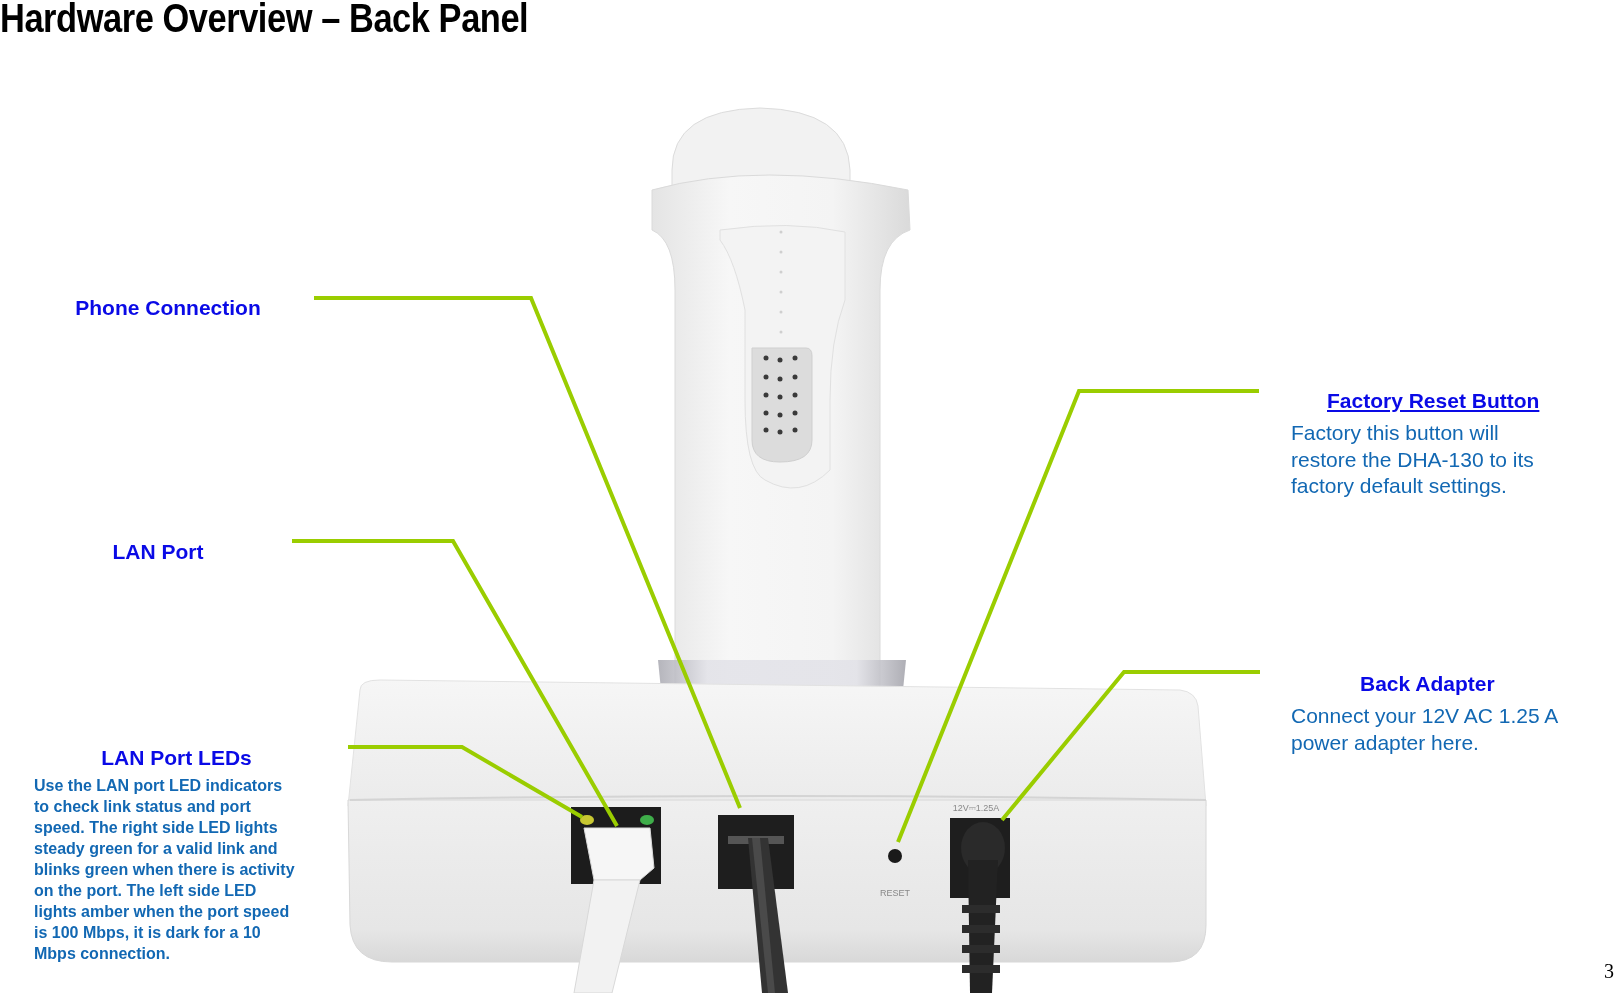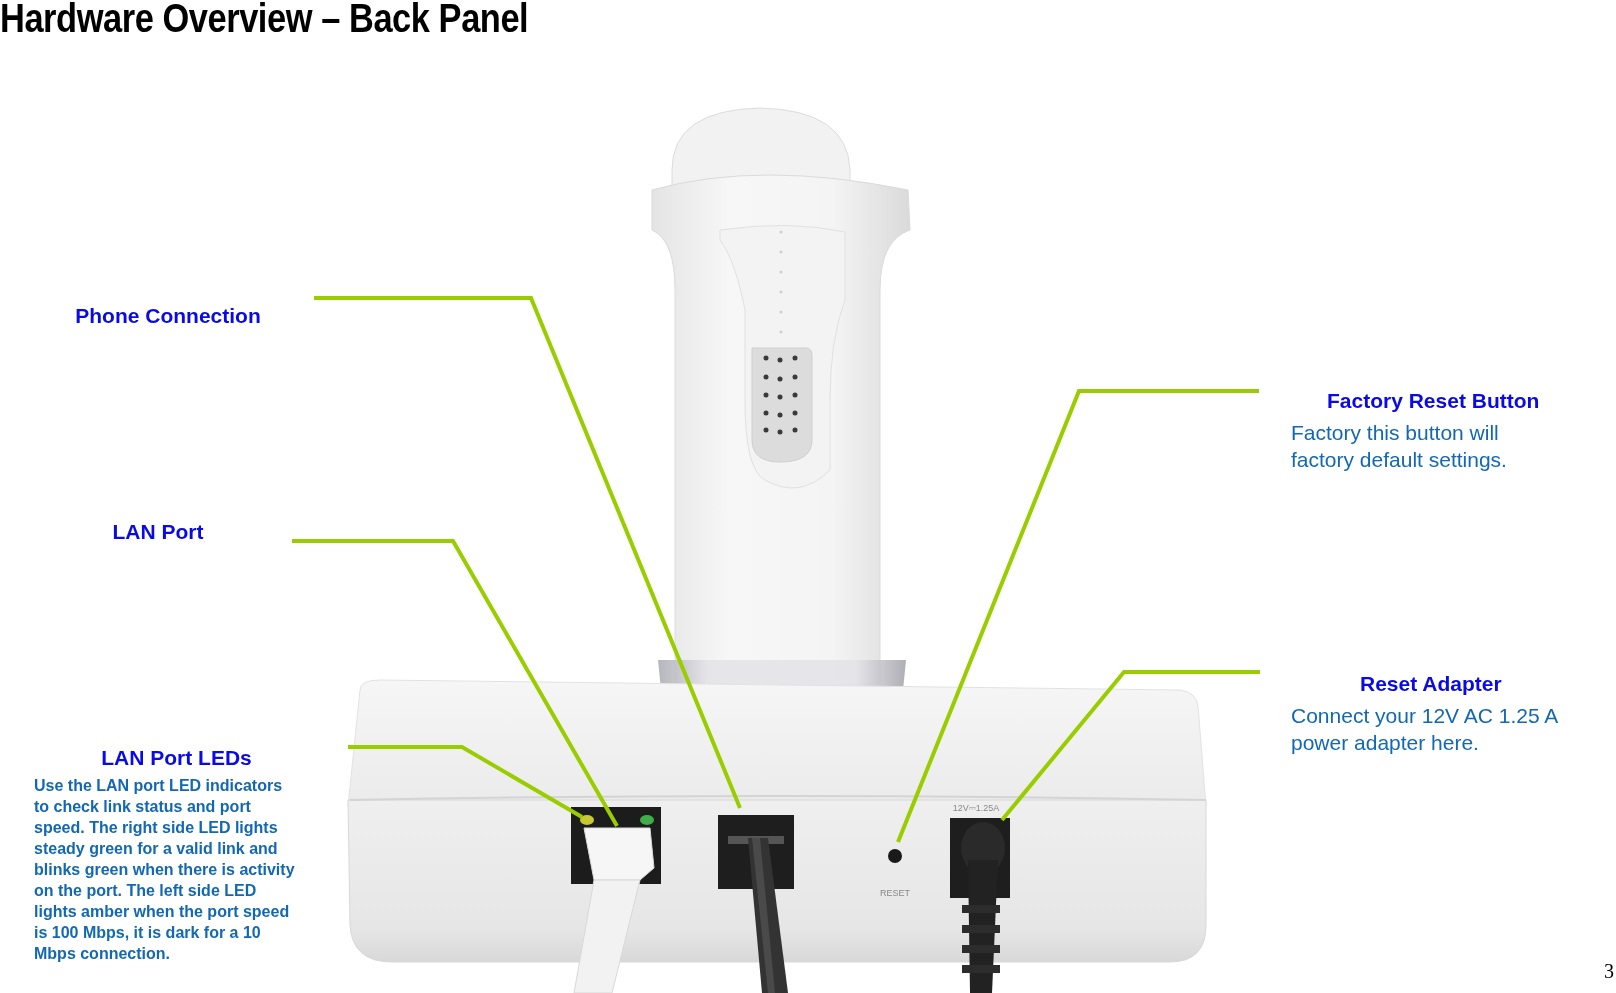--- a/index.html
+++ b/index.html
@@ -118,52 +118,53 @@
     <polyline points="314,298 531,298 740,808"></polyline>
     <polyline points="292,541 453,541 617,826"></polyline>
     <polyline points="348,747 462,747 582,817"></polyline>
     <polyline points="1259,391 1079,391 898,842"></polyline>
     <polyline points="1260,672 1124,672 1002,820"></polyline>
   </g>
 </svg>
 
 <div class="title">Hardware Overview – Back Panel</div>
 
-<div class="callout" style="left:53px; top:296px; width:230px;margin-top:8px;">
+<div class="callout" style="left:53px; top:296px; width:230px;">
   <div class="head">Phone Connection</div>
 </div>
 
-<div class="callout" style="left:53px; top:520px; width:210px;">
+<div class="callout" style="left:53px; top:540px; width:210px;">
   <div class="head">LAN Port</div>
 </div>
 
 <div class="callout small" style="left:34px; top:746px; width:285px;">
   <div class="head">LAN Port LEDs</div>
   <div class="body">
     <div>Use the LAN port LED indicators</div>
     <div>to check link status and port</div>
     <div>speed. The right side LED lights</div>
     <div>steady green for a valid link and</div>
     <div>blinks green when there is activity</div>
     <div>on the port. The left side LED</div>
     <div>lights amber when the port speed</div>
     <div>is 100 Mbps, it is dark for a 10</div>
     <div>Mbps connection.</div>
   </div>
 </div>
 
 <div class="callout" style="left:1291px; top:389px; width:310px;">
-  <div class="head" style="text-align:left; padding-left:36px;">Factory Reset Button</div>
+  <div class="head" style="text-align:left; padding-left:36px;text-decoration:underline;">Factory Reset Button</div>
   <div class="body">
     <div>Factory this button will</div>
+    <div>restore the DHA-130 to its</div>
     <div>factory default settings.</div>
   </div>
 </div>
 
 <div class="callout" style="left:1291px; top:672px; width:310px;">
-  <div class="head" style="text-align:left; padding-left:69px;">Reset Adapter</div>
+  <div class="head" style="text-align:left; padding-left:69px;">Back Adapter</div>
   <div class="body">
     <div>Connect your 12V AC 1.25 A</div>
     <div>power adapter here.</div>
   </div>
 </div>
 
 <div class="page-num">3</div>
 
 </body></html>

